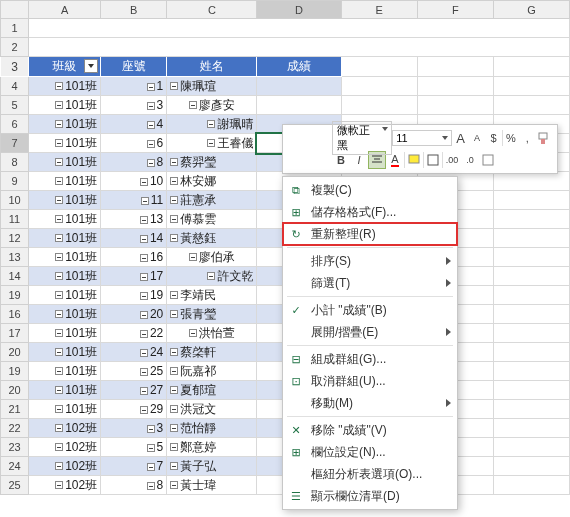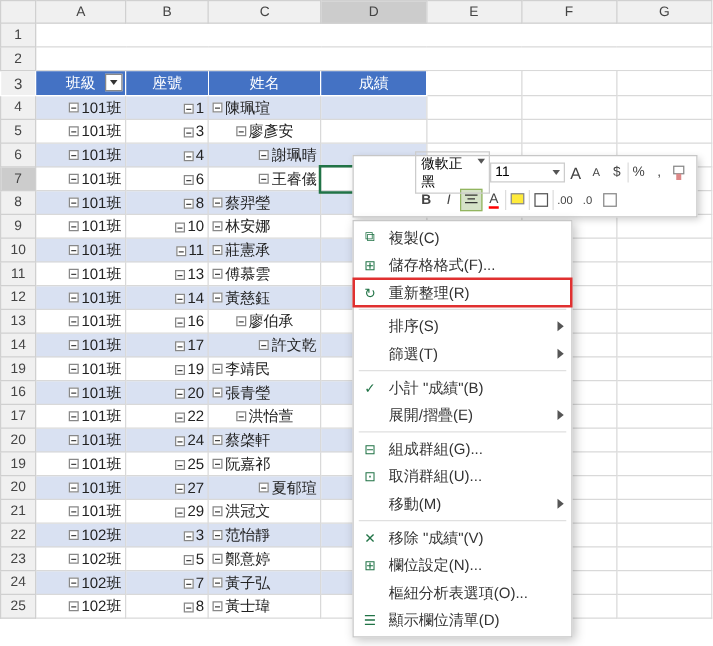--- a/index.html
+++ b/index.html
@@ -227,21 +227,21 @@
         <td class="cell" style="text-align:left"><span class="outline"></span><span class="txt">阮嘉祁</span></td>
         <td class="cell"></td>
         <td class="cell" style="background:#fff"></td>
         <td class="cell" style="background:#fff"></td>
         <td class="cell" style="background:#fff"></td>
       </tr>
       <tr class="band0">
         <td class="row-header">20</td>
         <td class="cell"><span class="outline"></span><span class="txt">101班</span></td>
         <td class="cell"><span class="outline"></span><span class="txt">27</span></td>
-        <td class="cell" style="text-align:right"><span class="outline"></span><span class="txt">夏郁瑄</span></td>
+        <td class="cell" style="text-align:left"><span class="outline"></span><span class="txt">夏郁瑄</span></td>
         <td class="cell"></td>
         <td class="cell" style="background:#fff"></td>
         <td class="cell" style="background:#fff"></td>
         <td class="cell" style="background:#fff"></td>
       </tr>
       <tr class="band1">
         <td class="row-header">21</td>
         <td class="cell"><span class="outline"></span><span class="txt">101班</span></td>
         <td class="cell"><span class="outline"></span><span class="txt">29</span></td>
         <td class="cell" style="text-align:left"><span class="outline"></span><span class="txt">洪冠文</span></td>

